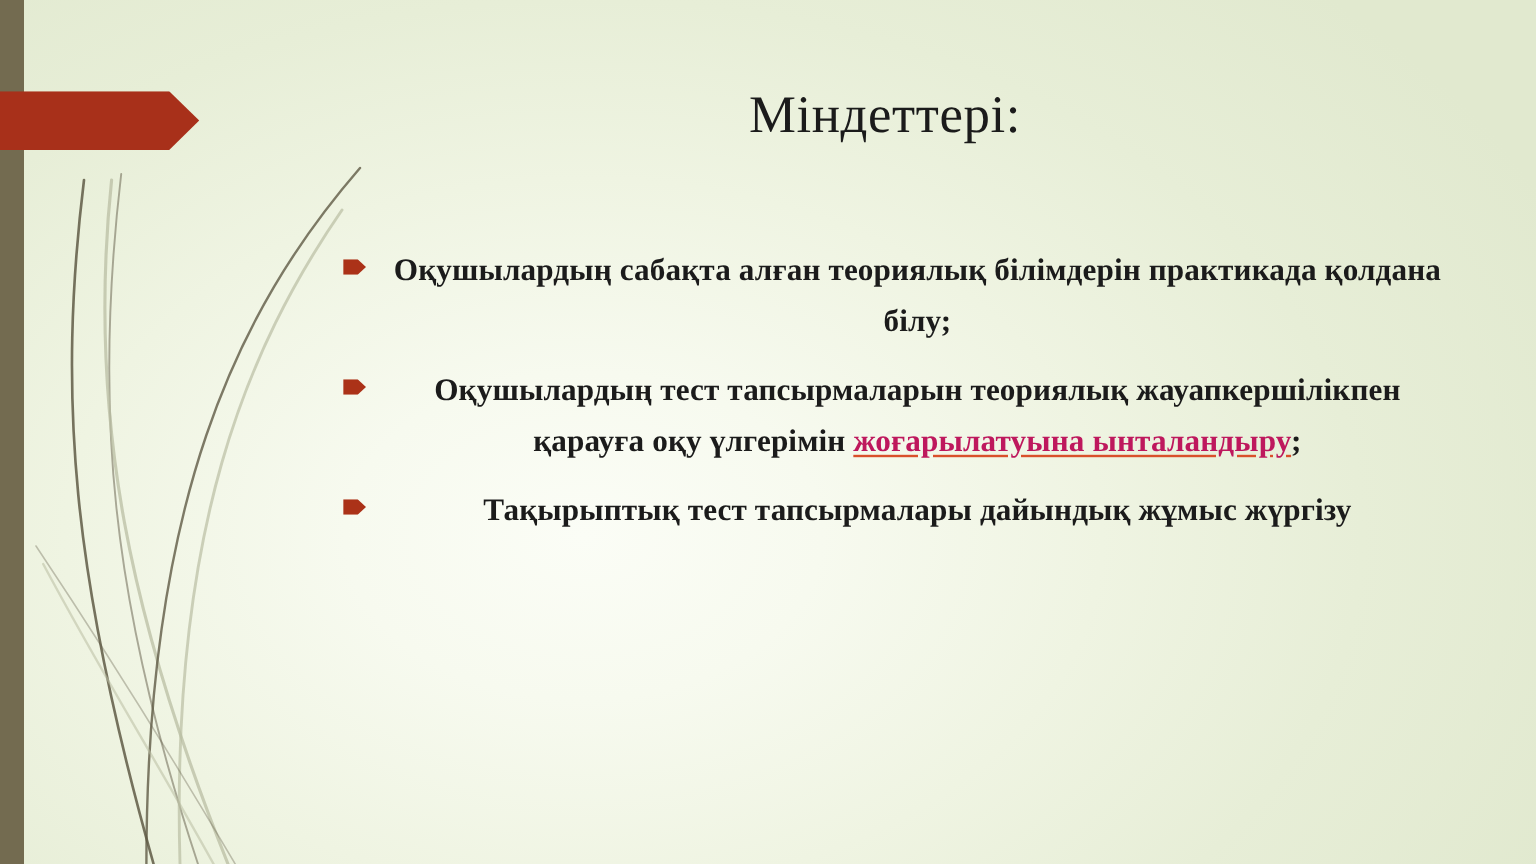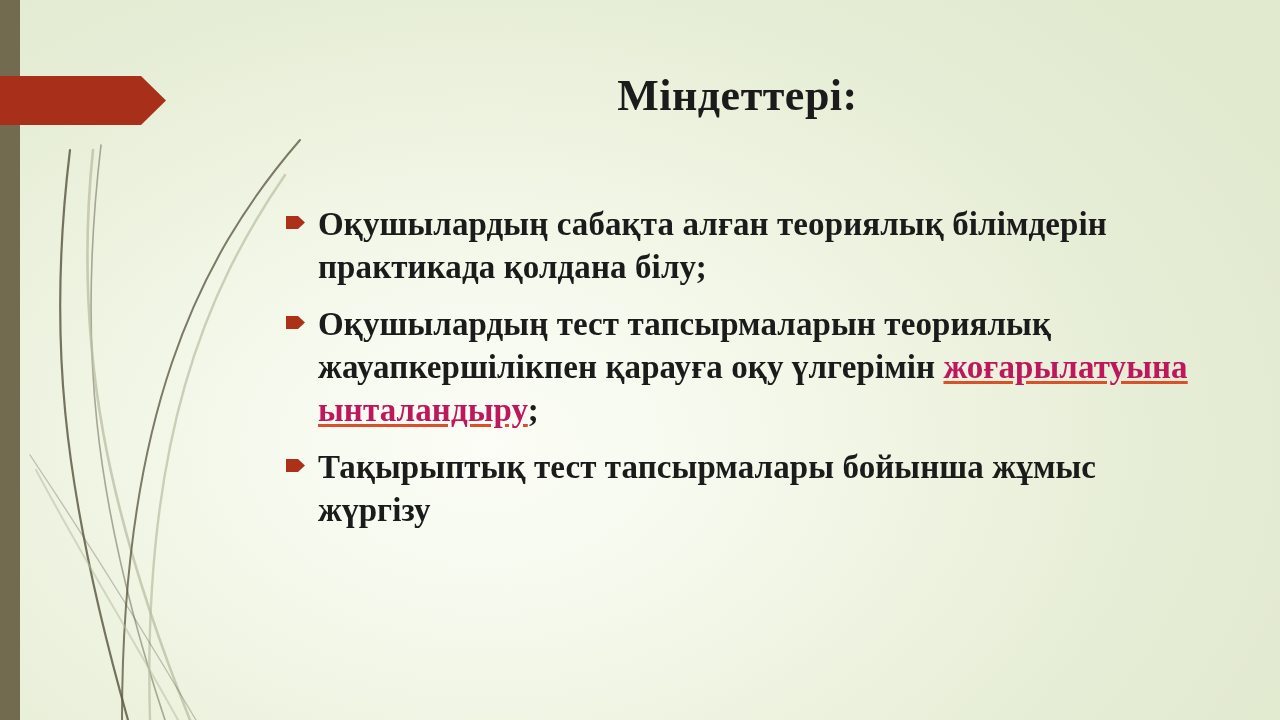--- a/index.html
+++ b/index.html
@@ -54,21 +54,21 @@
     height: 49px;
   }
   
   .title {
     position: absolute;
     left: 200px;
     top: 72px;
     width: 1075px;
     text-align: center;
     font-size: 44px;
-    font-weight: bold;
+    font-weight: normal;
     color: #1b1b1b;
     letter-spacing: 0.5px;
     line-height: 1.1;
   }
   
   .bullets {
     position: absolute;
     left: 286px;
     top: 203px;
     width: 925px;
@@ -81,25 +81,26 @@
   }
   .bullet-marker {
     flex: 0 0 auto;
     width: 19px;
     height: 13px;
     margin-top: 13px;
     margin-right: 13px;
   }
   .bullet-text {
     flex: 1 1 auto;
-    font-size: 33px;
+    font-size: 26px;
     font-weight: bold;
     color: #1b1b1b;
     line-height: 43px;
     letter-spacing: 0.1px;
+    text-align: center;
   }
   .hl {
     color: #be185d;
     text-decoration: underline;
     text-decoration-color: #d9502b;
     text-underline-offset: 3px;
   }
 </style>
 </head>
 <body>
@@ -147,18 +148,18 @@
       <div class="bullet-text">
         <span>Оқушылардың тест тапсырмаларын теориялық жауапкершілікпен қарауға оқу үлгерімін </span><span class="hl">жоғарылатуына ынталандыру</span><span>;</span>
       </div>
     </div>
 
     <div class="bullet-row">
       <svg class="bullet-marker" viewBox="0 0 19 13">
         <polygon points="0,0 12,0 19,6.5 12,13 0,13" fill="#ab3218"></polygon>
       </svg>
       <div class="bullet-text">
-        <span> Тақырыптық тест тапсырмалары бойынша жұмыс жүргізу</span>
+        <span> Тақырыптық тест тапсырмалары дайындық жұмыс жүргізу</span>
       </div>
     </div>
 
   </div>
 </div>
 
 </body></html>

